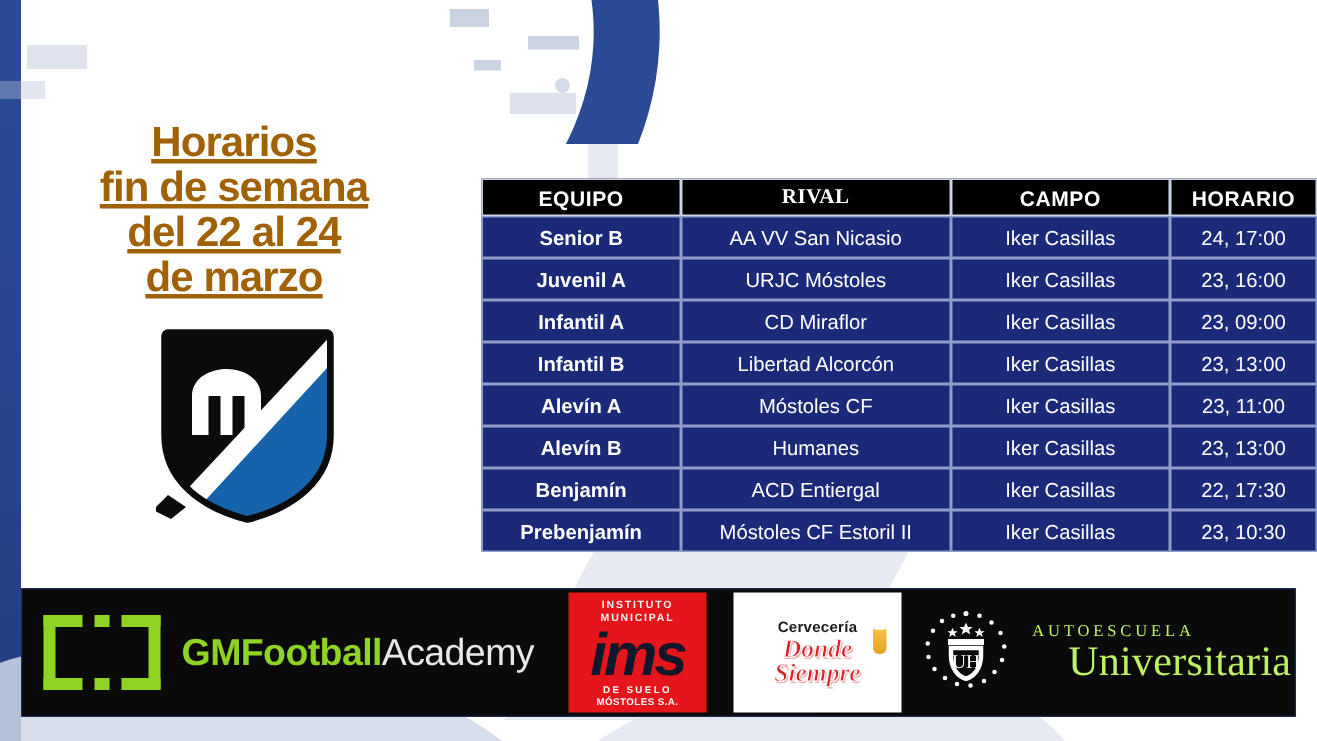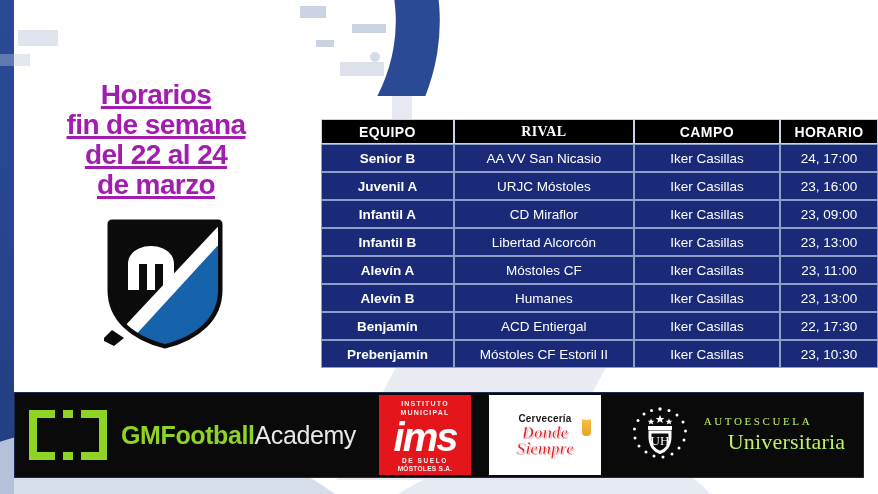--- a/index.html
+++ b/index.html
@@ -84,21 +84,21 @@
 
   
   .headline {
     position: absolute;
     left: 20px; top: 80px;
     width: 272px;
     text-align: center;
     font-weight: bold;
     font-size: 28px;
     line-height: 30px;
-    color: #a21caf;
+    color: #a16207;
     letter-spacing: -0.6px;
   }
   .headline .ln {
     display: block;
     text-decoration: underline;
     text-decoration-thickness: 3px;
     text-underline-offset: 2px;
     white-space: nowrap;
   }
 
@@ -196,21 +196,21 @@
     text-align: center;
   }
   .ims-top {
     font-size: 7px; letter-spacing: 1.2px; line-height: 8.5px;
     padding-top: 5px; font-weight: bold; color:#f2f2f2;
   }
   .ims-mark {
     font-family: "Liberation Sans", sans-serif;
     font-weight: bold; font-style: italic;
     font-size: 40px; line-height: 40px;
-    color: #ffffff; letter-spacing: -2px;
+    color: #0f172a; letter-spacing: -2px;
   }
   .ims-bot {
     font-size: 6.5px; letter-spacing: 1.6px; line-height: 8px;
     font-weight: bold; color:#f7f7f7;
   }
   .ims-bot .sa { letter-spacing: .3px; }
 
   
   .cerv-box {
     width: 112px; height: 80px;
@@ -244,21 +244,21 @@
   }
 
   
   .auto-wrap { display: flex; align-items: center; gap: 12px; }
   .auto-crest { width: 64px; height: 64px; }
   .auto-text { color: #bef264; font-family: "Liberation Serif", serif; }
   .auto-top {
     font-size: 11px; letter-spacing: 2.6px; text-align: left;
     margin-bottom: 1px;
   }
-  .auto-main { font-size: 22px; line-height: 27px; letter-spacing: .2px; margin-left: 24px; }
+  .auto-main { font-size: 28px; line-height: 27px; letter-spacing: .2px; margin-left: 24px; }
 </style>
 </head>
 <body>
 
 <div id="poster">
 
   <div class="bg-arc"></div>
   <div class="bg-arc-mask"></div>
   <div class="bg-left-band"></div>
 

